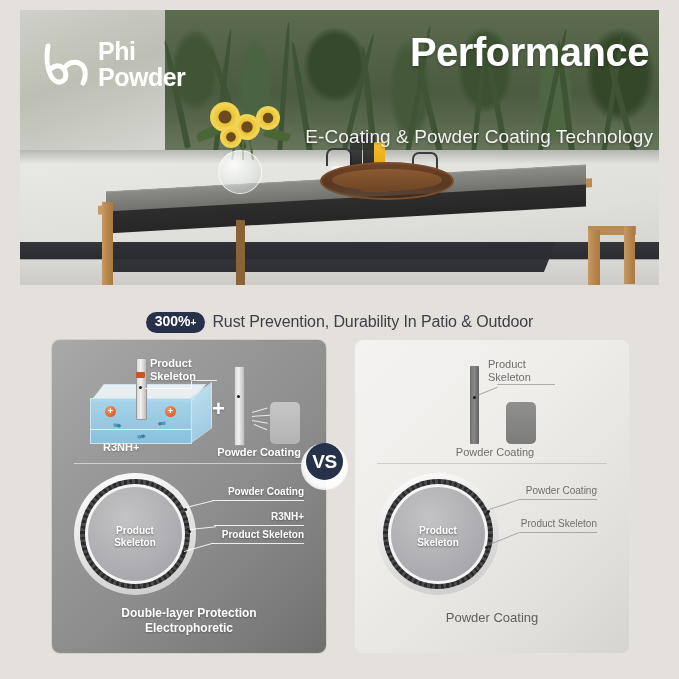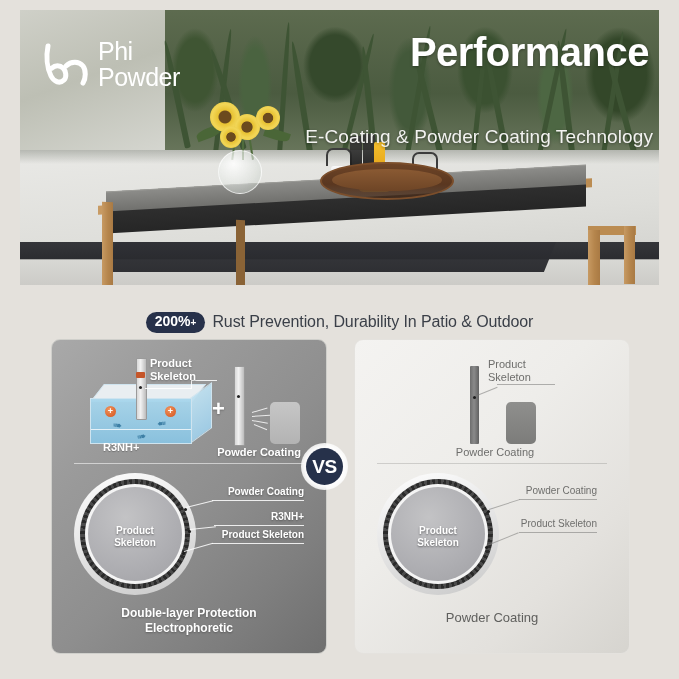--- a/index.html
+++ b/index.html
@@ -156,21 +156,21 @@
   .h2{
     position:absolute;left:0;top:116px;width:633px;text-align:right;
     color:#f2f2f0;font-size:19px;letter-spacing:.1px;
     text-shadow:0 1px 3px rgba(0,0,0,.4);
   }
 
   
   .logo{position:absolute;left:22px;top:28px;width:150px;height:54px;color:#fff;}
   .logo-mark{position:absolute;left:0;top:4px;width:48px;height:46px;}
   .logo-text{
-    position:absolute;left:56px;top:0;font-weight:normal;font-size:25px;
+    position:absolute;left:56px;top:0;font-weight:bold;font-size:25px;
     line-height:26px;letter-spacing:-.5px;
   }
 
   
   .worth{
     position:absolute;left:0;top:309px;width:679px;height:26px;
     display:flex;align-items:center;justify-content:center;gap:7px;
   }
   .worth-a{font-size:20px;font-weight:bold;color:#22293a;letter-spacing:-.2px;}
   .badge{
@@ -295,21 +295,21 @@
     position:absolute;color:#fff;font-weight:bold;font-size:10px;line-height:12px;
     text-align:right;text-shadow:0 1px 2px rgba(0,0,0,.35);
   }
   .car{position:absolute;color:#6e6e6c;font-size:10px;line-height:12px;text-align:right;}
   .dot{position:absolute;width:3px;height:3px;border-radius:50%;background:#1d1d1d;}
 
   
   .vs{
     position:absolute;left:316px;top:443px;width:47px;height:47px;border-radius:50%;
     background:radial-gradient(circle,rgba(255,255,255,.95) 60%,rgba(240,240,238,.5) 100%);
-    display:flex;align-items:center;justify-content:center;
+    display:flex;align-items:flex-start;justify-content:center;
   }
   .vs-inner{
     width:37px;height:37px;border-radius:50%;background:#26314a;
     color:#fff;font-weight:bold;font-size:19px;
     display:flex;align-items:center;justify-content:center;letter-spacing:-.5px;
   }
 </style>
 </head>
 <body>
 
@@ -393,21 +393,21 @@
 
     <div class="h1">
       <span class="l2">Performance</span>
     </div>
     <div class="h2">E-Coating &amp; Powder Coating Technology</div>
   </div>
 </div>
 
 <div class="worth">
   <span class="badge">
-    <span>200%</span>
+    <span>300%</span>
       <sup>+</sup>
   </span>
   <span class="worth-b">Rust Prevention, Durability In Patio &amp; Outdoor</span>
 </div>
 
 <div class="compare">
 
   <div class="panel panel-left">
     <div class="divider divider-l"></div>
 

